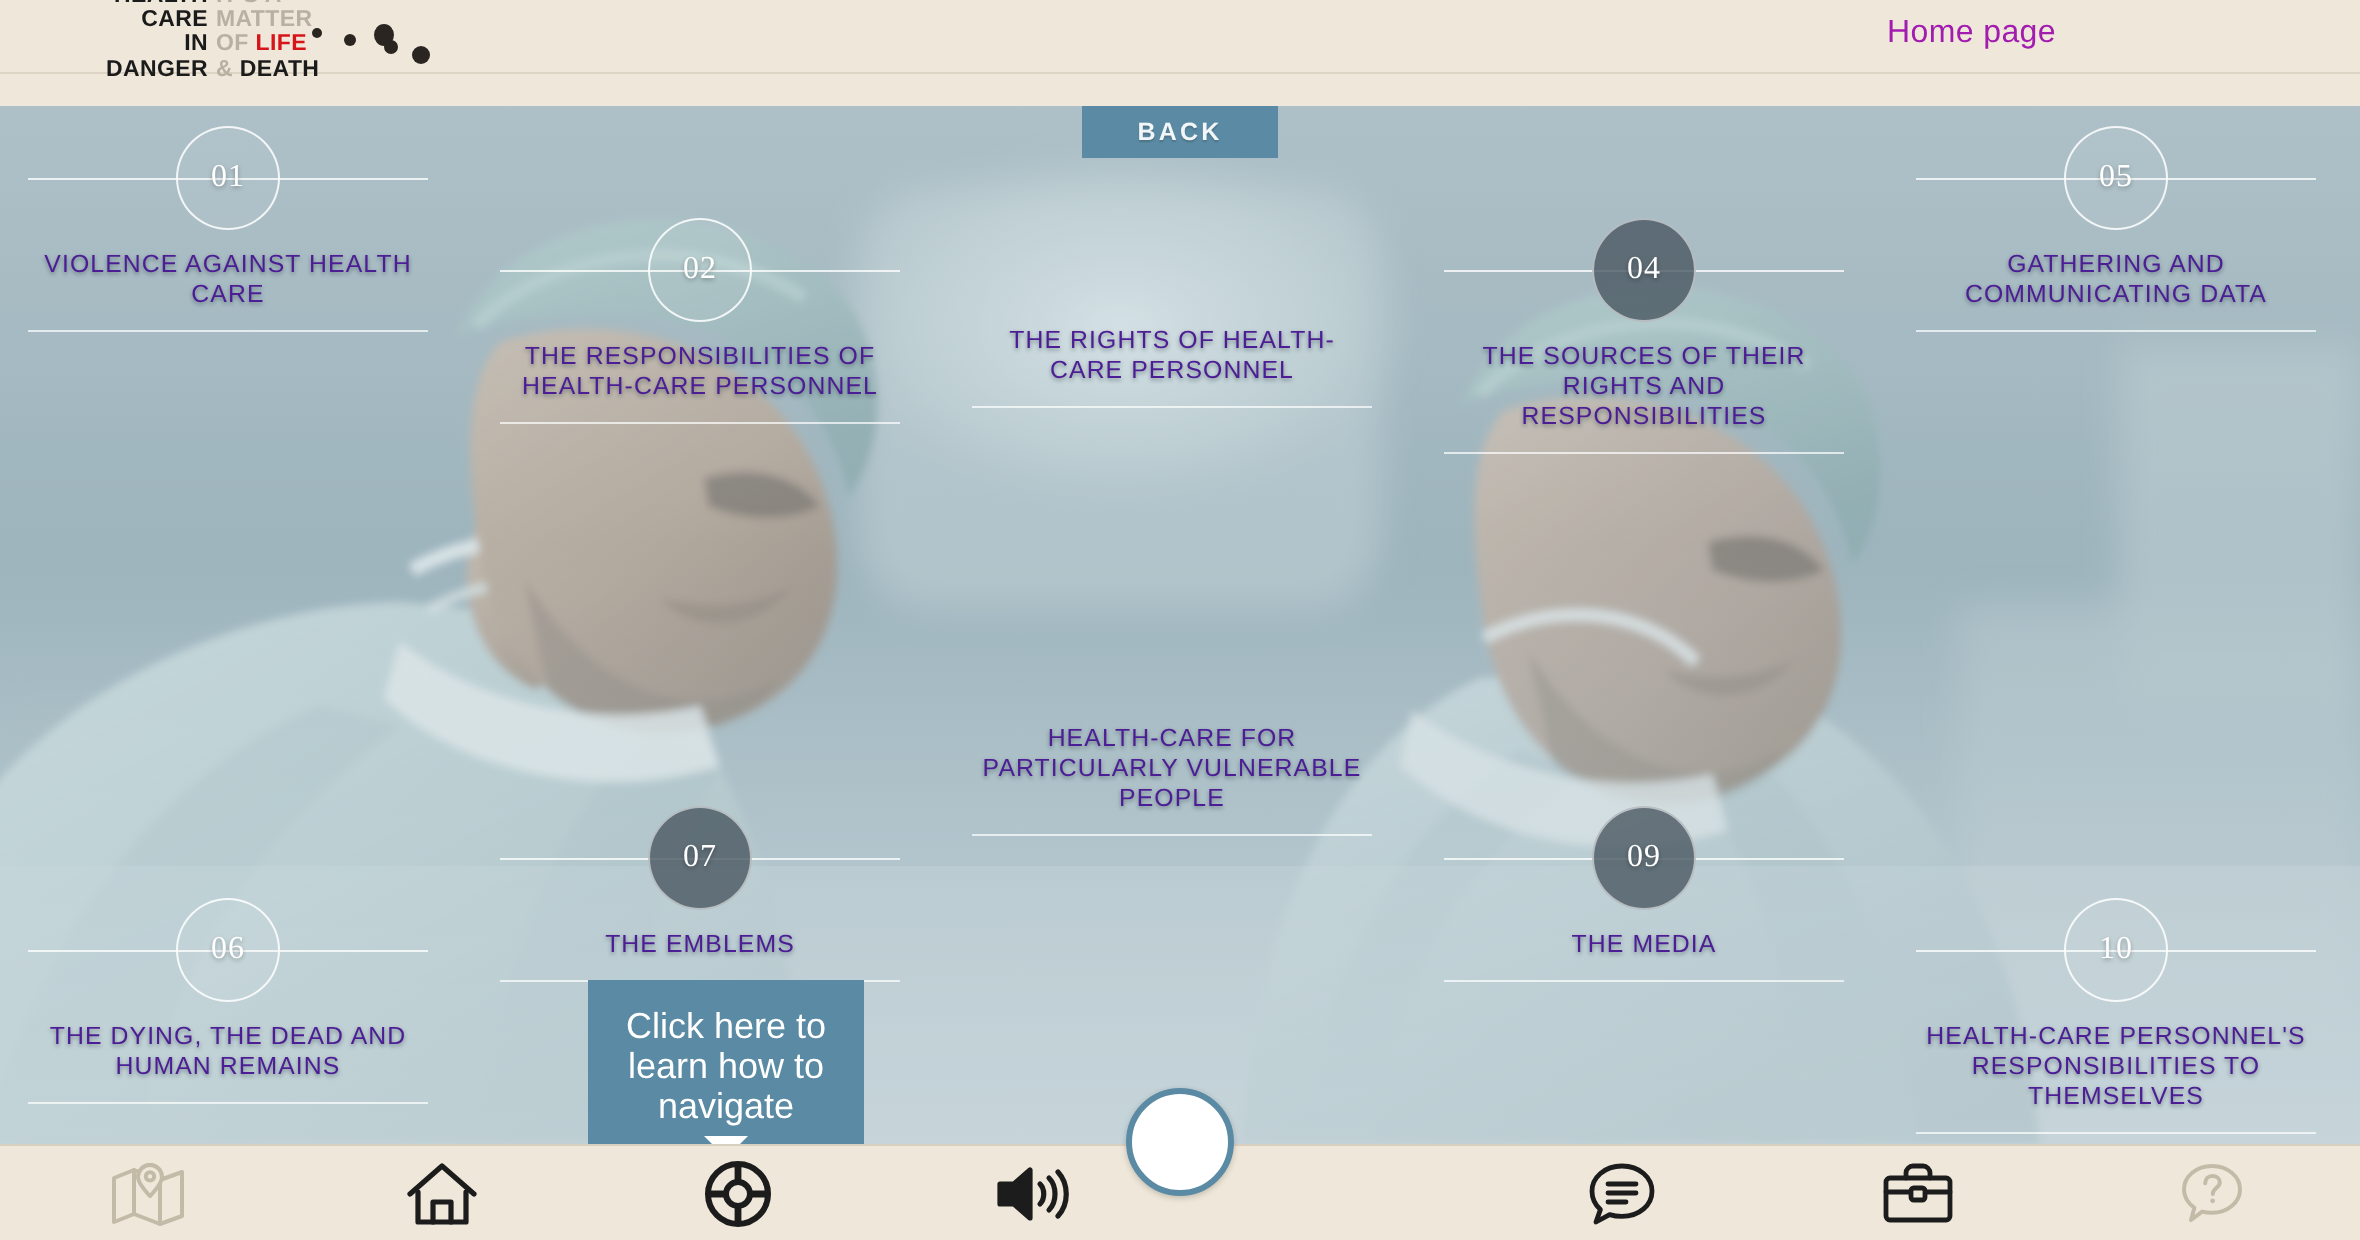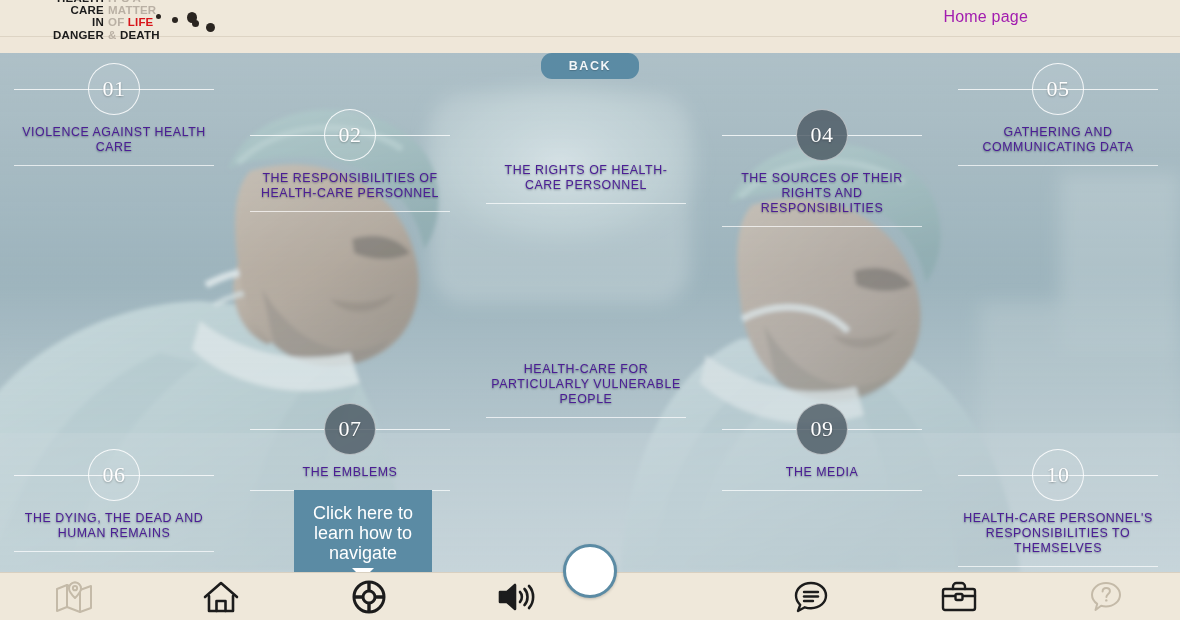--- a/index.html
+++ b/index.html
@@ -60,40 +60,39 @@
   }
 
   
   .backtab {
     position:absolute; left:541px; top:0; width:98px; height:26px;
     background:#5b8ba4; color:#f2f6f8;
     font-size:12.5px; font-weight:bold; letter-spacing:1.6px;
     display:flex; align-items:center; justify-content:center;
     z-index:14; cursor:pointer;
     text-shadow:0 1px 1px rgba(0,0,0,.18);
-    border-radius:11px;
   }
 
   
   .node { position:absolute; width:200px; z-index:12; cursor:pointer; }
   .node .circwrap {
     position:relative; height:54px;
     display:flex; align-items:center; justify-content:center;
   }
   .node .rule {
     position:absolute; top:50%; left:0; width:200px; height:1px;
     background:rgba(255,255,255,.78);
   }
   .node .circ {
     position:relative; z-index:2;
     width:52px; height:52px; border-radius:50%;
     border:1px solid rgba(255,255,255,.85);
     display:flex; align-items:center; justify-content:center;
     font-family:"Liberation Serif", serif;
-    font-size:22px; color:#ffffff; letter-spacing:.5px;
+    font-size:16px; color:#ffffff; letter-spacing:.5px;
     text-shadow:0 1px 2px rgba(0,0,0,.30);
     background:rgba(255,255,255,.06);
   }
   .node.filled .circ { background:rgba(74,88,98,.80); border-color:rgba(255,255,255,.55); }
   .node .label {
     margin-top:9px; text-align:center;
     font-size:12.4px; line-height:15px; letter-spacing:.55px;
     color:#4c1d95; text-transform:uppercase;
     text-shadow:0 1px 2px rgba(20,40,50,.45);
     padding:0 2px;

